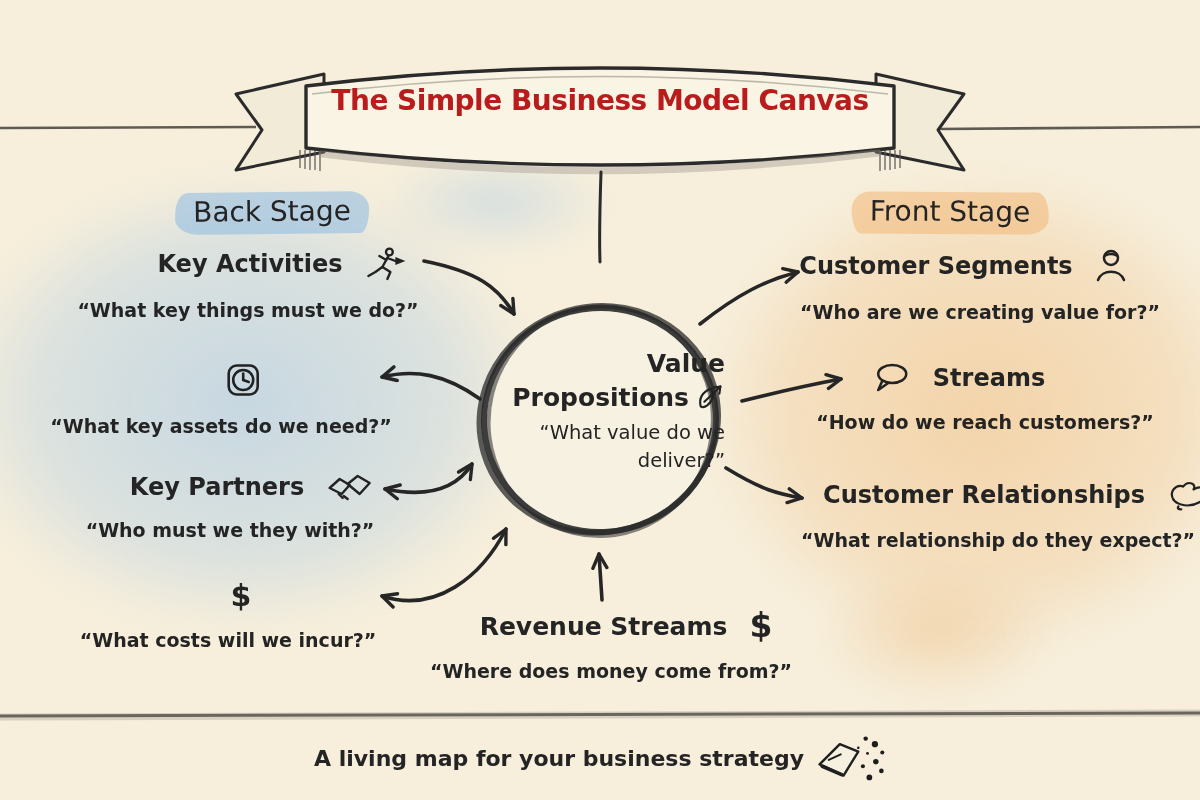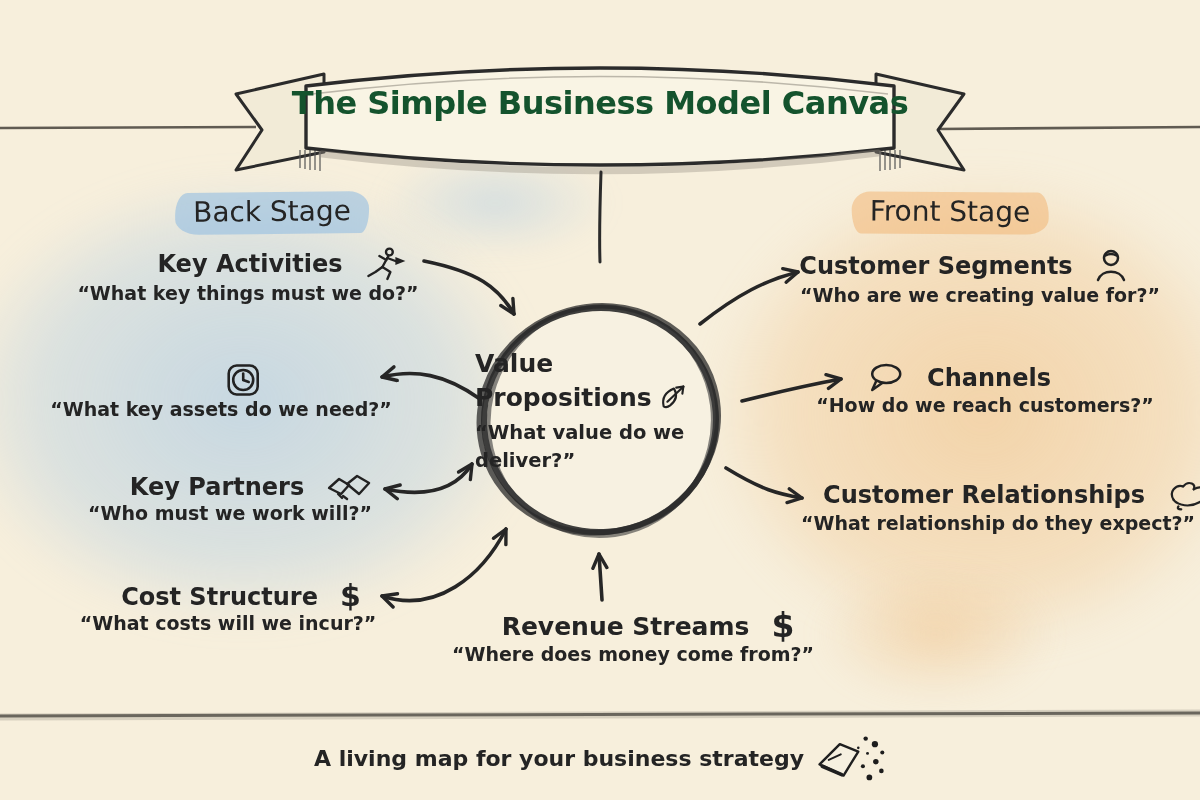--- a/index.html
+++ b/index.html
@@ -27,44 +27,44 @@
     filter:blur(16px);
   }
   .wash-orange2{
     left:770px;top:540px;width:330px;height:190px;
     background:radial-gradient(50% 50% at 50% 50%,rgba(238,185,122,.40) 0%,rgba(238,185,122,0) 72%);
     filter:blur(12px);
   }
   .txt{white-space:nowrap;}
   .center-x{transform:translateX(-50%);}
   .banner-title{
-    left:600px;top:84px;font-size:32px;font-weight:700;letter-spacing:-.5px;
-    color:#14532d;text-align:right;
+    left:600px;top:84px;font-size:28px;font-weight:700;letter-spacing:-.5px;
+    color:#b91c1c;text-align:right;
   }
   .stage-label{font-size:28px;font-weight:400;}
   .hl{padding:3px 18px 6px;display:inline-block;}
   .hl-blue{
     background:rgba(140,186,226,.55);
     border-radius:14px 22px 10px 26px / 60% 45% 65% 40%;
     transform:rotate(-.6deg);
   }
   .hl-orange{
     background:rgba(242,178,110,.5);
     border-radius:20px 12px 24px 10px / 45% 60% 40% 62%;
     transform:rotate(.4deg);
   }
   .item{text-align:center;}
   .trow{display:flex;align-items:center;justify-content:center;gap:22px;font-size:24px;font-weight:700;white-space:nowrap;}
-  .q{font-size:19px;font-weight:700;margin-top:0;white-space:nowrap;position:relative;left:var(--q,0px);}
+  .q{font-size:19px;font-weight:700;margin-top:17px;white-space:nowrap;position:relative;left:var(--q,0px);}
   .dollar{font-size:30px;font-weight:700;line-height:1;transform:translateY(-1px);}
   .icon{flex:0 0 auto;display:inline-block;}
-  .vp{left:600px;top:347px;width:250px;text-align:left;transform:translateX(-50%);}
+  .vp{left:600px;top:347px;width:250px;text-align:right;transform:translateX(-50%);}
   .vp-title{font-size:25px;font-weight:700;line-height:1.35;}
   .vp-title .icon{vertical-align:-6px;margin-left:6px;}
-  .vp-q{font-size:19.5px;font-weight:700;line-height:1.45;margin-top:4px;}
+  .vp-q{font-size:19.5px;font-weight:400;line-height:1.45;margin-top:4px;}
   .footer-row{left:600px;top:731px;display:flex;align-items:center;gap:10px;transform:translateX(-50%);}
   .footer-text{font-size:22px;font-weight:700;white-space:nowrap;}
 </style>
 </head>
 <body>
 
 <div class="wash wash-blue"></div>
 <div class="wash wash-blue2"></div>
 <div class="wash wash-orange"></div>
 <div class="wash wash-orange2"></div>
@@ -168,26 +168,25 @@
     <span>Key Partners</span>
     <svg class="icon" width="46" height="30" viewBox="0 0 46 30">
       <g fill="none" stroke="#222" stroke-width="2.4" stroke-linecap="round" stroke-linejoin="round">
         <path d="M3,16 L13,7 L23,13 L15,22 Z"></path>
         <path d="M21,12 L31,4 L43,11 L33,22 Z"></path>
         <path d="M12,22 L16,26"></path>
         <path d="M17,24 L21,27"></path>
       </g>
     </svg>
   </div>
-  <div class="q">“Who must we work will?”</div>
+  <div class="q">“Who must we they with?”</div>
 </div>
 
 <div class="abs item center-x" style="left:241px;top:582px;--q:-13px">
   <div class="trow">
-    <span>Cost Structure</span>
     <span class="dollar">$</span>
   </div>
   <div class="q">“What costs will we incur?”</div>
 </div>
 
 <div class="abs item center-x" style="left:963px;top:248px;--q:17px">
   <div class="trow">
     <span>Customer Segments</span>
     <svg class="icon" width="32" height="36" viewBox="0 0 32 36">
       <g fill="none" stroke="#222" stroke-width="2.5" stroke-linecap="round" stroke-linejoin="round">
@@ -201,21 +200,21 @@
 </div>
 
 <div class="abs item center-x" style="left:959px;top:362px;--q:26px">
   <div class="trow">
     <svg class="icon" width="38" height="32" viewBox="0 0 38 32">
       <g fill="none" stroke="#222" stroke-width="2.5" stroke-linecap="round" stroke-linejoin="round">
         <ellipse cx="19" cy="12" rx="14" ry="9"></ellipse>
         <path d="M9,19 L5,28 L15,21"></path>
       </g>
     </svg>
-    <span>Channels</span>
+    <span>Streams</span>
   </div>
   <div class="q">“How do we reach customers?”</div>
 </div>
 
 <div class="abs item center-x" style="left:1016px;top:478px;--q:-18px">
   <div class="trow">
     <span>Customer Relationships</span>
     <svg class="icon" width="42" height="34" viewBox="0 0 44 34">
       <g fill="none" stroke="#222" stroke-width="2.3" stroke-linecap="round" stroke-linejoin="round">
         <path d="M7,22 Q3,16 7,11 Q11,6 17,8"></path>
@@ -236,21 +235,21 @@
         <path d="M6,26 Q3,13 17,7 Q23,17 13,25 Q9,28 6,26 Z"></path>
         <path d="M10,21 L27,5"></path>
         <path d="M27,5 L19.5,6"></path>
         <path d="M27,5 L26,12.5"></path>
       </g>
     </svg>
   </div>
   <div class="vp-q">“What value do we deliver?”</div>
 </div>
 
-<div class="abs item center-x" style="left:648px;top:610px;--q:-15px">
+<div class="abs item center-x" style="left:626px;top:610px;--q:-15px">
   <div class="trow" style="font-size:25px;">
     <span>Revenue Streams</span>
     <span class="dollar" style="font-size:33px;">$</span>
   </div>
   <div class="q">“Where does money come from?”</div>
 </div>
 
 <div class="abs footer-row">
   <span class="footer-text">A living map for your business strategy</span>
   <svg class="icon" width="72" height="54" viewBox="0 0 78 58">

